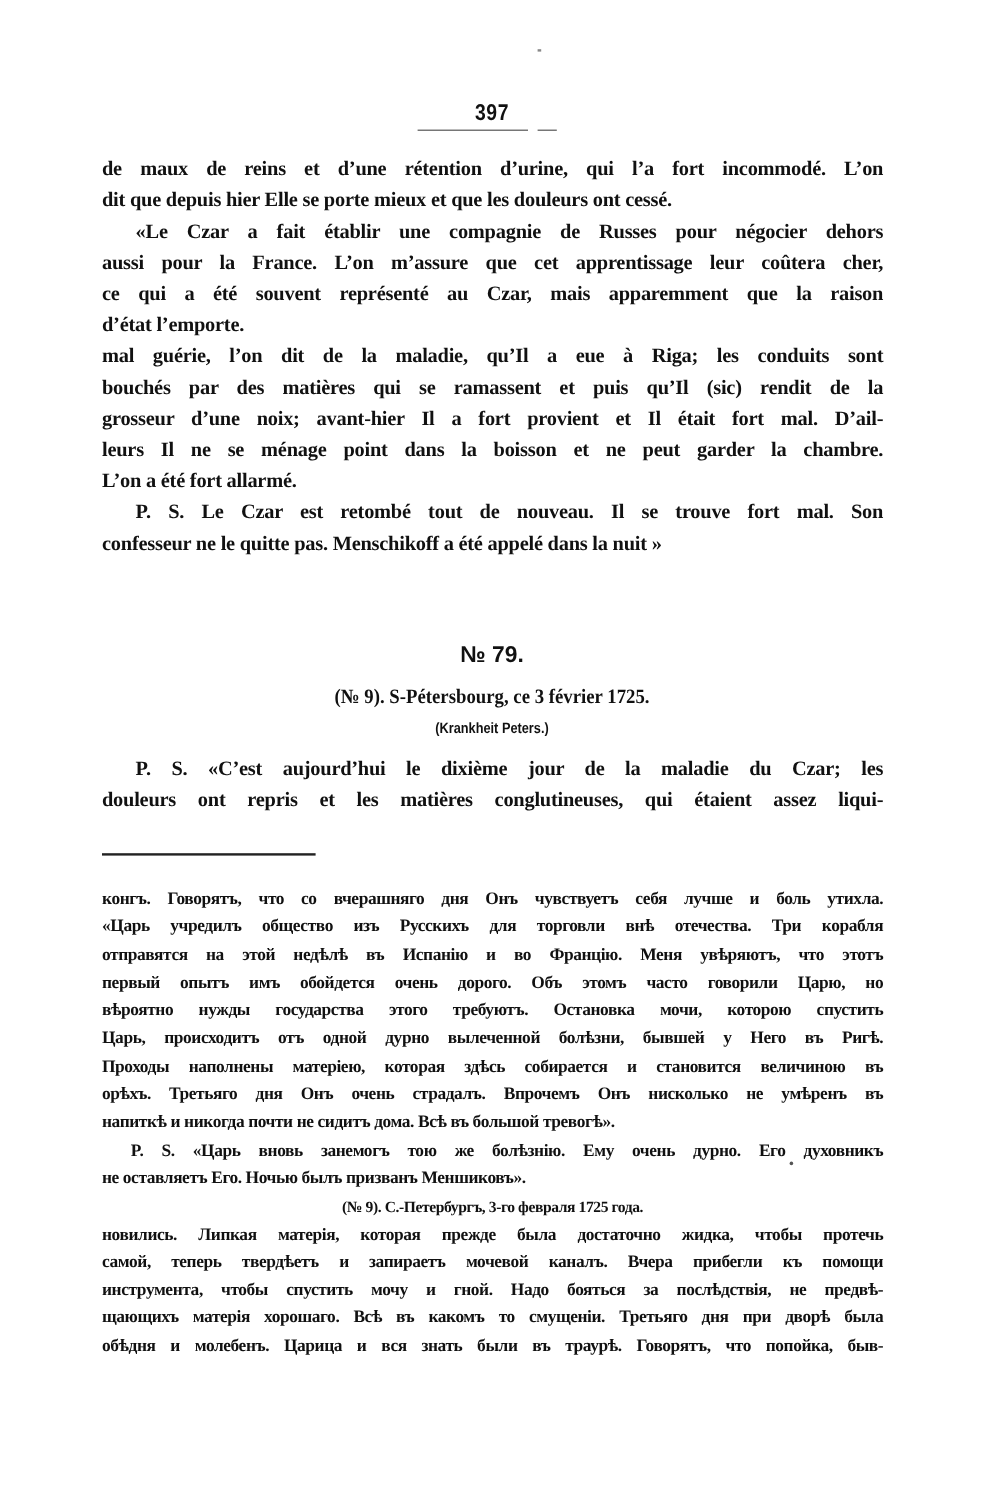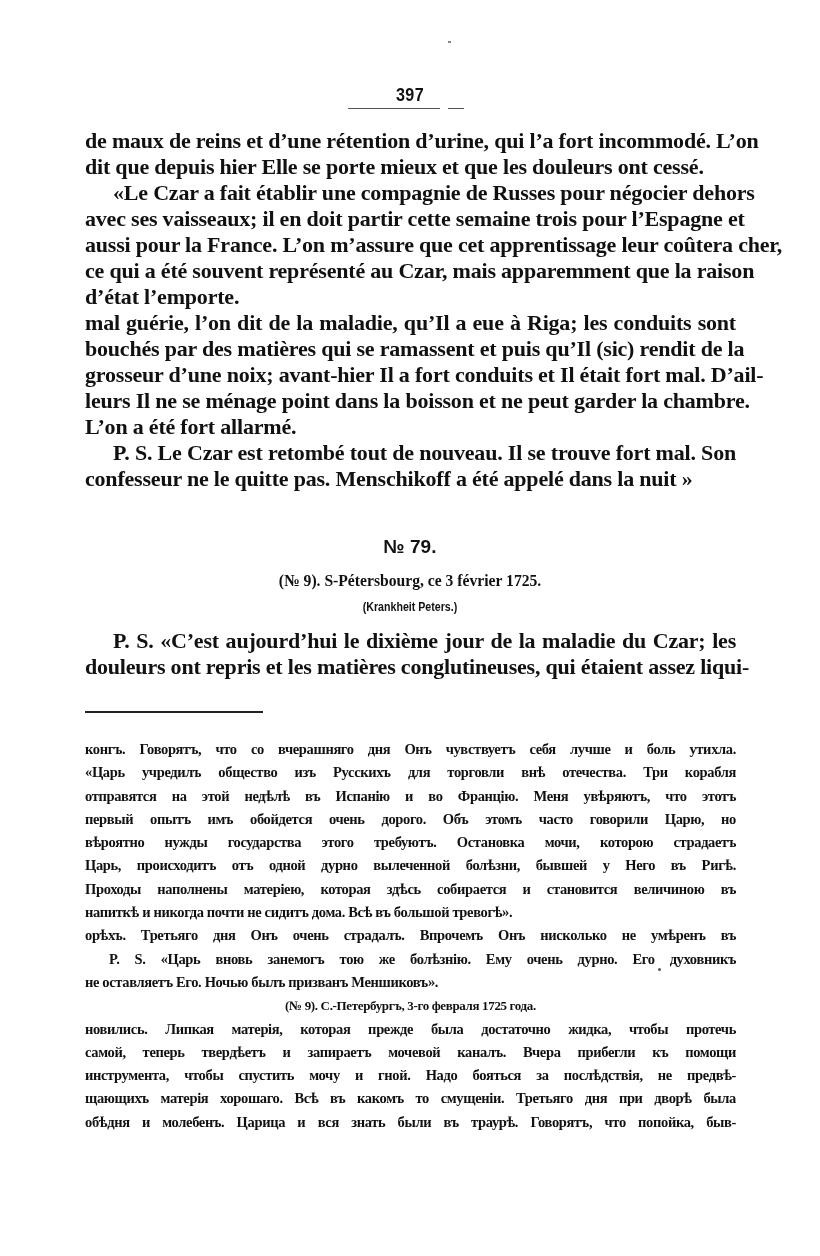--- a/index.html
+++ b/index.html
@@ -60,21 +60,21 @@
     }
     .body-text {
       position: absolute;
       left: 85px;
       top: 128px;
       width: 651px;
     }
     .line {
       display: block;
       font-weight: bold;
-      font-size: 22px;
+      font-size: 17px;
       line-height: 26px;
       height: 26px;
       white-space: nowrap;
       text-align: justify;
       text-align-last: justify;
       letter-spacing: -0.2px;
     }
     .line.last {
       text-align-last: left;
     }
@@ -172,27 +172,26 @@
   <div class="speck"></div>
 
   <div class="page-number">397</div>
   <div class="page-number-rule"></div>
   <div class="page-number-rule2"></div>
 
   <div class="body-text">
     <span class="line">de maux de reins et d’une rétention d’urine, qui l’a fort incommodé. L’on</span>
     <span class="line last">dit que depuis hier Elle se porte mieux et que les douleurs ont cessé.</span>
     <span class="line indent">«Le Czar a fait établir une compagnie de Russes pour négocier dehors</span>
-    <span class="line">avec ses vaisseaux; il en doit partir cette semaine trois pour l’Espagne et</span>
     <span class="line">aussi pour la France. L’on m’assure que cet apprentissage leur coûtera cher,</span>
     <span class="line">ce qui a été souvent représenté au Czar, mais apparemment que la raison</span>
     <span class="line last">d’état l’emporte.</span>
     <span class="line">mal guérie, l’on dit de la maladie, qu’Il a eue à Riga; les conduits sont</span>
     <span class="line">bouchés par des matières qui se ramassent et puis qu’Il (sic) rendit de la</span>
-    <span class="line">grosseur d’une noix; avant-hier Il a fort conduits et Il était fort mal. D’ail-</span>
+    <span class="line">grosseur d’une noix; avant-hier Il a fort provient et Il était fort mal. D’ail-</span>
     <span class="line">leurs Il ne se ménage point dans la boisson et ne peut garder la chambre.</span>
     <span class="line last">L’on a été fort allarmé.</span>
     <span class="line indent">P. S. Le Czar est retombé tout de nouveau. Il se trouve fort mal. Son</span>
     <span class="line last">confesseur ne le quitte pas. Menschikoff a été appelé dans la nuit »</span>
   </div>
 
   <div class="doc-number">№ 79.</div>
   <div class="dateline">(№ 9).   S-Pétersbourg, ce 3 février 1725.</div>
   <div class="subtitle">(Krankheit Peters.)</div>
 
@@ -201,25 +200,25 @@
     <span class="line">douleurs ont repris et les matières conglutineuses, qui étaient assez liqui-</span>
   </div>
 
   <div class="footnote-rule"></div>
 
   <div class="footnote">
     <span class="fn-line">конгъ. Говорятъ, что со вчерашняго дня Онъ чувствуетъ себя лучше и боль утихла.</span>
     <span class="fn-line">«Царь учредилъ общество изъ Русскихъ для торговли внѣ отечества. Три корабля</span>
     <span class="fn-line">отправятся на этой недѣлѣ въ Испанію и во Францію. Меня увѣряютъ, что этотъ</span>
     <span class="fn-line">первый опытъ имъ обойдется очень дорого. Объ этомъ часто говорили Царю, но</span>
-    <span class="fn-line">вѣроятно нужды государства этого требуютъ. Остановка мочи, которою страдаетъ</span>
+    <span class="fn-line">вѣроятно нужды государства этого требуютъ. Остановка мочи, которою спустить</span>
     <span class="fn-line">Царь, происходитъ отъ одной дурно вылеченной болѣзни, бывшей у Него въ Ригѣ.</span>
     <span class="fn-line">Проходы наполнены матеріею, которая здѣсь собирается и становится величиною въ</span>
+    <span class="fn-line">орѣхъ. Третьяго дня Онъ очень страдалъ. Впрочемъ Онъ нисколько не умѣренъ въ</span>
     <span class="fn-line last">напиткѣ и никогда почти не сидитъ дома. Всѣ въ большой тревогѣ».</span>
-    <span class="fn-line">орѣхъ. Третьяго дня Онъ очень страдалъ. Впрочемъ Онъ нисколько не умѣренъ въ</span>
     <span class="fn-line indent">P. S. «Царь вновь занемогъ тою же болѣзнію. Ему очень дурно. Его духовникъ</span>
     <span class="fn-line last">не оставляетъ Его. Ночью былъ призванъ Меншиковъ».</span>
     <span class="fn-line center">(№ 9).   С.-Петербургъ, 3-го февраля 1725 года.</span>
     <span class="fn-line">новились. Липкая матерія, которая прежде была достаточно жидка, чтобы протечь</span>
     <span class="fn-line">самой, теперь твердѣетъ и запираетъ мочевой каналъ. Вчера прибегли къ помощи</span>
     <span class="fn-line">инструмента, чтобы спустить мочу и гной. Надо бояться за послѣдствія, не предвѣ-</span>
     <span class="fn-line">щающихъ матерія хорошаго. Всѣ въ какомъ то смущеніи. Третьяго дня при дворѣ была</span>
     <span class="fn-line">обѣдня и молебенъ. Царица и вся знать были въ траурѣ. Говорятъ, что попойка, быв-</span>
   </div>
   <div class="fn-speck"></div>

